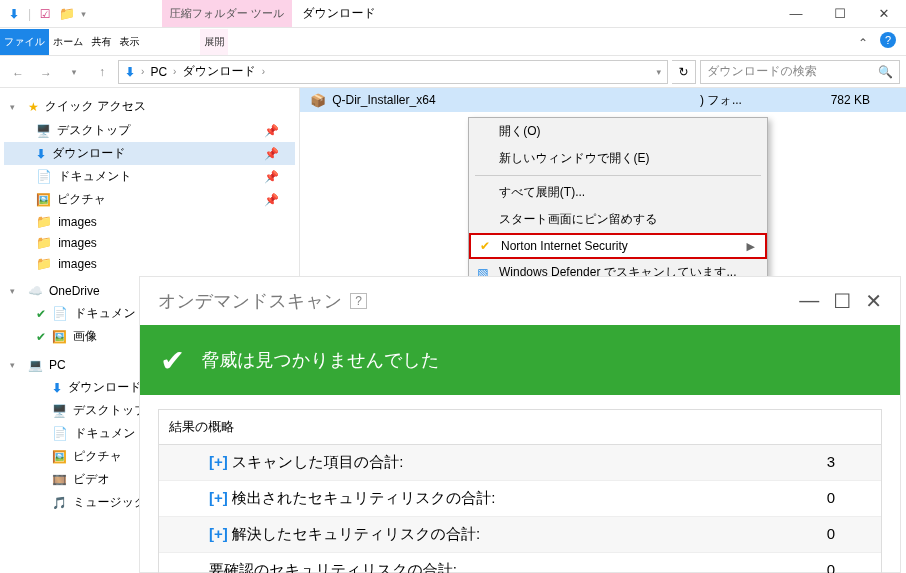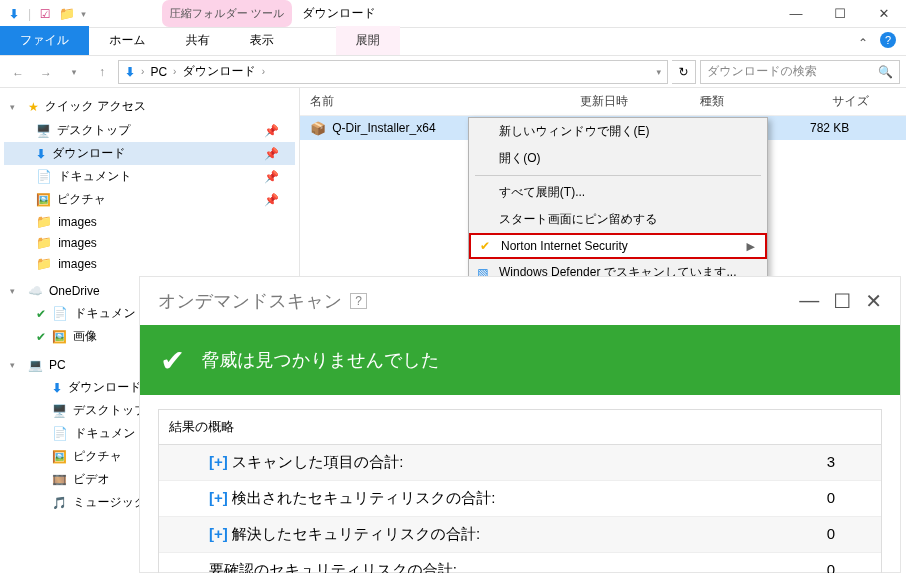--- a/index.html
+++ b/index.html
@@ -1,30 +1,30 @@
 <!DOCTYPE html>
 <html><head>
 <meta charset="utf-8">
 <style>
   * { box-sizing: border-box; }
   body { margin:0; font-family: "Segoe UI","Meiryo",sans-serif; font-size:12px; color:#000; background:#fff; width:906px; height:573px; overflow:hidden; position:relative; }
   
   .titlebar { display:flex; align-items:center; height:28px; border-bottom:1px solid #e5e5e5; }
   .titlebar .qat { display:flex; align-items:center; gap:6px; padding:0 6px; }
   .tb-icon { width:16px; height:16px; display:inline-flex; align-items:center; justify-content:center; }
-  .ctx-tab { background:#fcd3e8; padding:2px 8px; font-size:11px; color:#555; margin-left:70px; height:100%; display:flex; align-items:center;border-radius:7px; }
+  .ctx-tab { background:#fcd3e8; padding:2px 8px; font-size:11px; color:#555; margin-left:70px; height:100%; display:flex; align-items:center; }
   .title-text { margin-left:10px; font-size:12px; }
   .win-controls { margin-left:auto; display:flex; }
   .win-btn { width:44px; height:28px; display:flex; align-items:center; justify-content:center; font-size:13px; color:#444; }
 
   
   .ribbon { display:flex; align-items:flex-end; height:28px; border-bottom:1px solid #e5e5e5; position:relative;}
-  .ribbon .tab { padding:6px 20px; font-size:12px; cursor:pointer; }
+  .ribbon .tab { padding:6px 4px; font-size:10px; cursor:pointer; }
   .ribbon .tab.file { background:#1c86e8; color:#fff; }
-  .ribbon .tab.ctx { background:#fef0f8; color:#333; margin-left:42px;}
+  .ribbon .tab.ctx { background:#fef0f8; color:#333; margin-left:57px;}
   .ribbon .chevron { position:absolute; right:38px; top:8px; color:#555;}
   .ribbon .help { position:absolute; right:10px; top:4px; width:16px; height:16px; border-radius:50%; background:#1c86e8; color:#fff; display:flex; align-items:center; justify-content:center; font-size:11px;}
 
   
   .navrow { display:flex; align-items:center; height:32px; padding:2px 6px; gap:4px; border-bottom:1px solid #e5e5e5;}
   .nav-btn { width:24px; height:24px; display:flex; align-items:center; justify-content:center; color:#888; border-radius:2px;}
   .addr-box { flex:1; border:1px solid #ccc; height:24px; display:flex; align-items:center; padding:0 6px; gap:6px; position:relative;}
   .addr-box .crumb { display:flex; align-items:center; gap:4px; }
   .addr-box .sep { color:#888; font-size:10px; }
   .addr-refresh { width:24px; height:24px; display:flex; align-items:center; justify-content:center; border:1px solid #ccc; border-left:none;}
@@ -51,21 +51,21 @@
   .col.date{flex:0 0 120px;}
   .col.type{flex:0 0 110px;}
   .col.size{flex:0 0 80px; text-align:right;}
 
   
   .filerow { display:flex; align-items:center; height:24px; background:#cfe6fb; }
   .filerow .cell{ padding:0 10px;}
   .filerow .name{flex:0 0 160px; display:flex; align-items:center; gap:6px;}
   .filerow .date{flex:0 0 120px;}
   .filerow .type{flex:0 0 110px;}
-  .filerow .size{flex:0 0 80px; text-align:left;}
+  .filerow .size{flex:0 0 80px; text-align:right;}
   .spacer-after-name{flex:0 0 110px;}
 
   
   .ctxmenu { position:absolute; left:468px; top:117px; width:300px; background:#f2f2f2; border:1px solid #b3b3b3; box-shadow:3px 3px 6px rgba(0,0,0,0.25); font-size:12px; z-index:30;}
   .ctxmenu .mi { padding:5px 10px 5px 30px; display:flex; align-items:center; position:relative; }
   .ctxmenu .sepline { height:1px; background:#ccc; margin:3px 6px; }
   .ctxmenu .mi .arrow{ margin-left:auto; color:#666; font-size:11px;}
   .ctxmenu .mi.highlight { border:2px solid #d40000; background:#fff; padding-top:4px; padding-bottom:4px;}
   .ctxmenu .mi .lefticon{ position:absolute; left:6px; width:16px; height:16px; display:flex; align-items:center; justify-content:center;}
 
@@ -230,45 +230,39 @@
         <span class="video-glyph"></span>
         <span>ビデオ</span>
       </div>
     <div class="side-item indent2">
         <span class="music-glyph"></span>
         <span>ミュージック</span>
       </div>
   </div>
 
   <div class="content">
-    <div class="cols">
-      <div class="col name">名前</div>
-      <div class="col date">更新日時</div>
-      <div class="col type">種類</div>
-      <div class="col size">サイズ</div>
-    </div>
     <div class="filerow">
       <div class="cell name">
         <span class="zip-glyph"></span>
         <span>Q-Dir_Installer_x64</span>
       </div>
       <div class="spacer-after-name"></div>
       <div class="cell date"></div>
       <div class="cell type">) フォ...</div>
       <div class="cell size">782 KB</div>
     </div>
   </div>
 </div>
 
 <div class="ctxmenu">
   <div class="mi">
+      <span>開く(O)</span>
+    </div>
+  <div class="mi">
       <span>新しいウィンドウで開く(E)</span>
-    </div>
-  <div class="mi">
-      <span>開く(O)</span>
     </div>
   <div class="sepline"></div>
   <div class="mi">
       <span>すべて展開(T)...</span>
     </div>
   <div class="mi">
       <span>スタート画面にピン留めする</span>
     </div>
   <div class="mi highlight">
     <span class="lefticon" style="color:#f5b400">✔</span>

